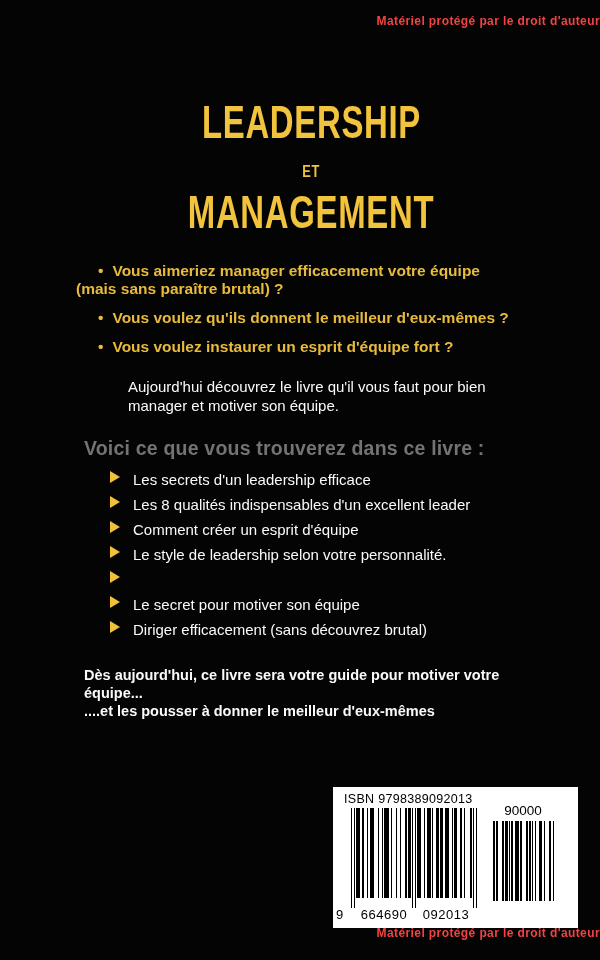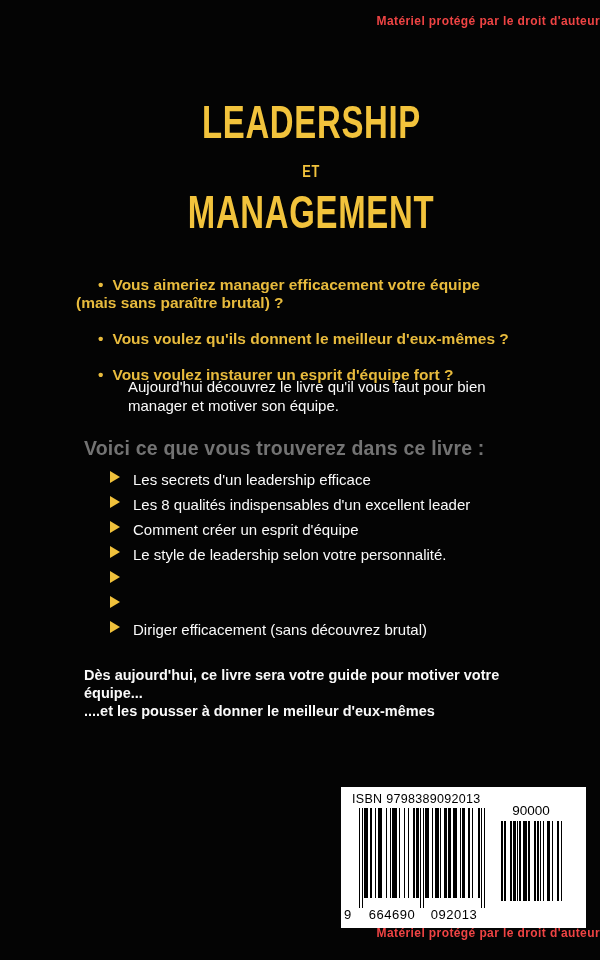--- a/index.html
+++ b/index.html
@@ -21,21 +21,21 @@
   }
   .t-big { line-height:44px; font-weight:bold; }
   .t-big > span { display:inline-block; transform:scaleX(.70); font-size:47px; letter-spacing:1px; }
   .t-et { line-height:24px; font-weight:bold; margin:5px 0 6px 0; }
   .t-et > span { display:inline-block; transform:scaleX(.80); font-size:16px; letter-spacing:1px; }
 
   .questions {
     position:absolute; top:258px; left:76px; width:452px;
     color:#E8BB3D; font-weight:bold; font-size:15.5px;
   }
-  .q { margin:18px 0 11px 0; line-height:18px; white-space:pre-line; text-indent:22px; }
+  .q { margin:4px 0 11px 0; line-height:18px; white-space:pre-line; text-indent:22px; }
   .q-dot { margin-right:9px; }
 
   .intro {
     position:absolute; top:377px; left:128px; width:440px;
     color:#fafafa; font-weight:normal; font-size:15px; line-height:19px;
     white-space:pre-line;
   }
   .heading {
     position:absolute; top:437px; left:84px;
     color:#737373; font-weight:bold; font-size:19.5px; letter-spacing:.2px;
@@ -48,21 +48,21 @@
          border-top:6.5px solid transparent; border-bottom:6.5px solid transparent; }
 
   .outro {
     position:absolute; top:666px; left:84px; width:470px;
     color:#fafafa; font-weight:bold; font-size:14.5px; line-height:18px;
     white-space:pre-line;
   }
 
   .barcode-box {
     position:absolute; left:333px; top:787px; width:245px; height:141px;
-    background:#ffffff; color:#000;margin-left:8px;
+    background:#ffffff; color:#000;
   }
   .isbn { position:absolute; top:5px; left:11px; font-size:12.5px; letter-spacing:.3px; }
   .main-bars { position:absolute; left:18px; top:21px; }
   .addon-bars { position:absolute; left:159px; top:34px; }
   .addon-label { position:absolute; left:159px; top:16px; width:62px; text-align:center; font-size:13.5px; }
   .bd { position:absolute; top:120px; font-size:13px; letter-spacing:.5px; }
   .bd-9  { left:3px; }
   .bd-g1 { left:24px; width:54px; text-align:center; }
   .bd-g2 { left:86px; width:54px; text-align:center; }
 </style>
@@ -106,20 +106,21 @@
       </div>
     <div class="li">
         <span class="tri"></span>
         <span>Le style de leadership selon votre personnalité.</span>
       </div>
     <div class="li">
         <span class="tri"></span>
       </div>
     <div class="li">
         <span class="tri"></span>
+        <span>Le secret pour motiver son équipe</span>
       </div>
     <div class="li">
         <span class="tri"></span>
         <span>Diriger efficacement (sans découvrez brutal)</span>
       </div>
   </div>
 
   <div class="outro">Dès aujourd'hui, ce livre sera votre guide pour motiver votre équipe...
 ....et les pousser à donner le meilleur d'eux-mêmes</div>
 

